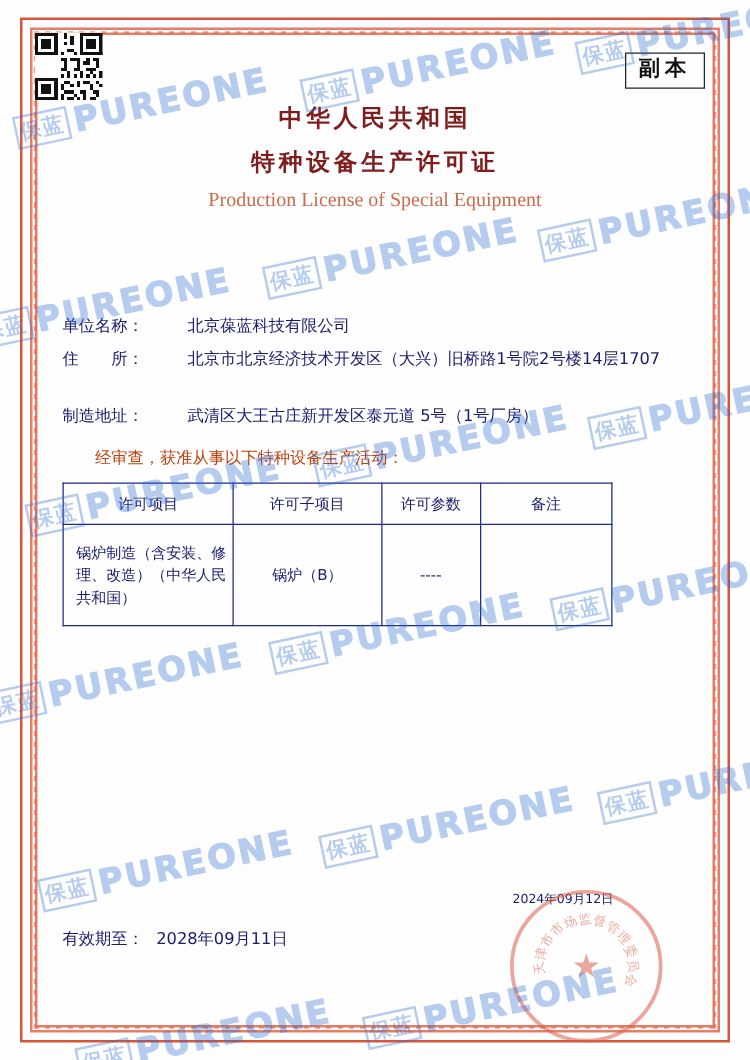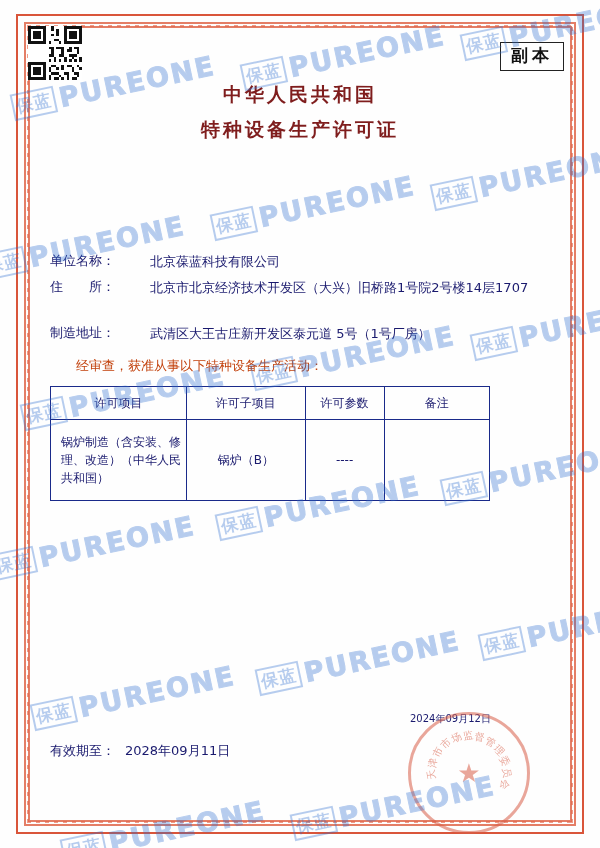--- a/index.html
+++ b/index.html
@@ -326,20 +326,21 @@
           <rect x="13" y="20" width="1" height="1"></rect>
         <rect x="17" y="20" width="2" height="1"></rect>
       </g>
     </svg>
   </div>
 
   <div class="copy-box">副本</div>
 
   <div class="title-cn1">中华人民共和国</div>
   <div class="title-cn2">特种设备生产许可证</div>
+  <div class="title-en1">Production License of Special Equipment</div>
 
 
   <div class="field f-unit">
     <span class="flabel">单位名称：</span>
     <span class="fvalue">北京葆蓝科技有限公司</span>
   </div>
 
   <div class="field f-addr">
     <span class="flabel">住　　所：</span>
     <span class="fvalue">北京市北京经济技术开发区（大兴）旧桥路1号院2号楼14层1707</span>

